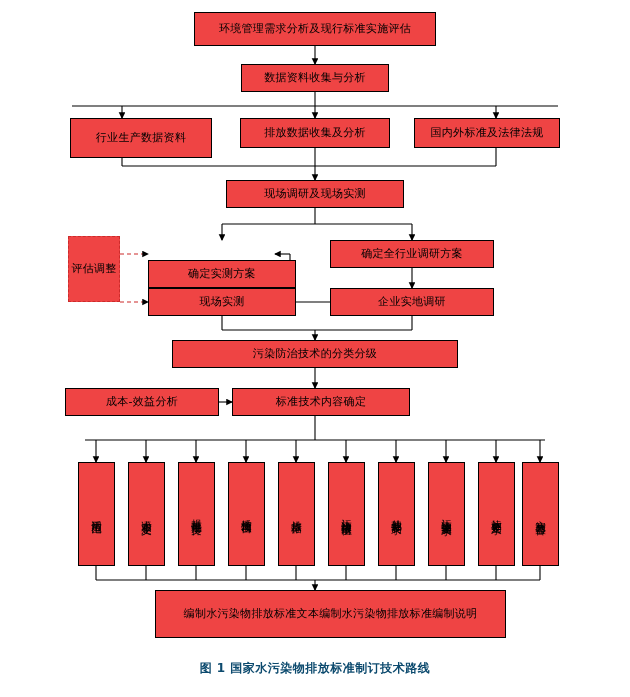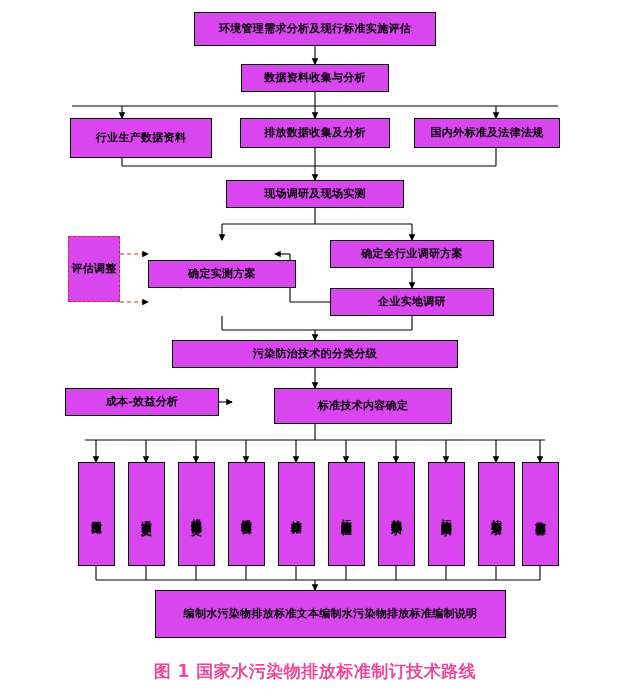--- a/index.html
+++ b/index.html
@@ -19,31 +19,30 @@
     position: absolute;
     left: 0;
     top: 0;
     width: 630px;
     height: 697px;
   }
   .node {
     position: absolute;
     box-sizing: border-box;
     border: 1px solid #000000;
-    background: #d946ef;
+    background: #ef4444;
     display: flex;
     align-items: center;
     justify-content: center;
     font-size: 11px;
     line-height: 14px;
     letter-spacing: 0.3px;
     color: #000;
     padding: 1px 2px;
     z-index: 3;
-    font-weight: bold;
   }
   .node.vertical {
     writing-mode: vertical-rl;
     text-orientation: upright;
     font-size: 10.5px;
     line-height: 13px;
     letter-spacing: 1px;
     padding: 3px 1px;
   }
   .node.dashed {
@@ -51,24 +50,24 @@
     border-color: #cc2b2b;
   }
   .node.two-line {
     line-height: 16px;
   }
   .caption {
     position: absolute;
     left: 0;
     width: 630px;
     text-align: center;
-    font-size: 17px;
+    font-size: 12px;
     font-weight: bold;
     letter-spacing: 0.5px;
-    color: #ec4899;
+    color: #0c4a6e;
   }
   svg.lines {
     position: absolute;
     left: 0;
     top: 0;
     width: 630px;
     height: 697px;
     z-index: 1;
   }
 </style>
@@ -170,31 +169,32 @@
 
   <div class="node" style="left:70px; top:118px; width:142px; height:40px;">行业生产数据资料</div>
   <div class="node" style="left:240px; top:118px; width:150px; height:30px;">排放数据收集及分析</div>
   <div class="node" style="left:414px; top:118px; width:146px; height:30px;">国内外标准及法律法规</div>
 
   <div class="node" style="left:226px; top:180px; width:178px; height:28px;">现场调研及现场实测</div>
 
   <div class="node" style="left:148px; top:232px; width:148px; height:28px;margin-top:28px;">确定实测方案</div>
   <div class="node" style="left:330px; top:240px; width:164px; height:28px;">确定全行业调研方案</div>
 
+  <div class="node" style="left:148px; top:288px; width:148px; height:28px;">现场实测</div>
   <div class="node" style="left:330px; top:288px; width:164px; height:28px;">企业实地调研</div>
 
   <div class="node dashed two-line" style="left:68px; top:236px; width:52px; height:66px;">
     <span>评估</span>
     <span>调整</span>
   </div>
 
   <div class="node" style="left:172px; top:340px; width:286px; height:28px;">污染防治技术的分类分级</div>
 
   <div class="node" style="left:49px; top:388px; width:154px; height:28px;margin-left:16px;">成本-效益分析</div>
-  <div class="node" style="left:232px; top:388px; width:178px; height:36px;margin-left:42px;">标准技术内容确定</div>
+  <div class="node" style="left:232px; top:388px; width:178px; height:28px;">标准技术内容确定</div>
 
   <div class="node vertical" style="left:78px; top:462px; width:37px; height:104px;">适用范围</div>
   <div class="node vertical" style="left:128px; top:462px; width:37px; height:104px;">术语和定义</div>
   <div class="node vertical" style="left:178px; top:462px; width:37px; height:104px;">规范性引用文件</div>
   <div class="node vertical" style="left:228px; top:462px; width:37px; height:104px;">受控污物项目</div>
   <div class="node vertical" style="left:278px; top:462px; width:37px; height:104px;">排放指标</div>
   <div class="node vertical" style="left:328px; top:462px; width:37px; height:104px;">污染物排放限值</div>
   <div class="node vertical" style="left:378px; top:462px; width:37px; height:104px;">其他控制要求</div>
   <div class="node vertical" style="left:428px; top:462px; width:37px; height:104px;">污染物监测要求</div>
   <div class="node vertical" style="left:478px; top:462px; width:37px; height:104px;">达标判定要求</div>

